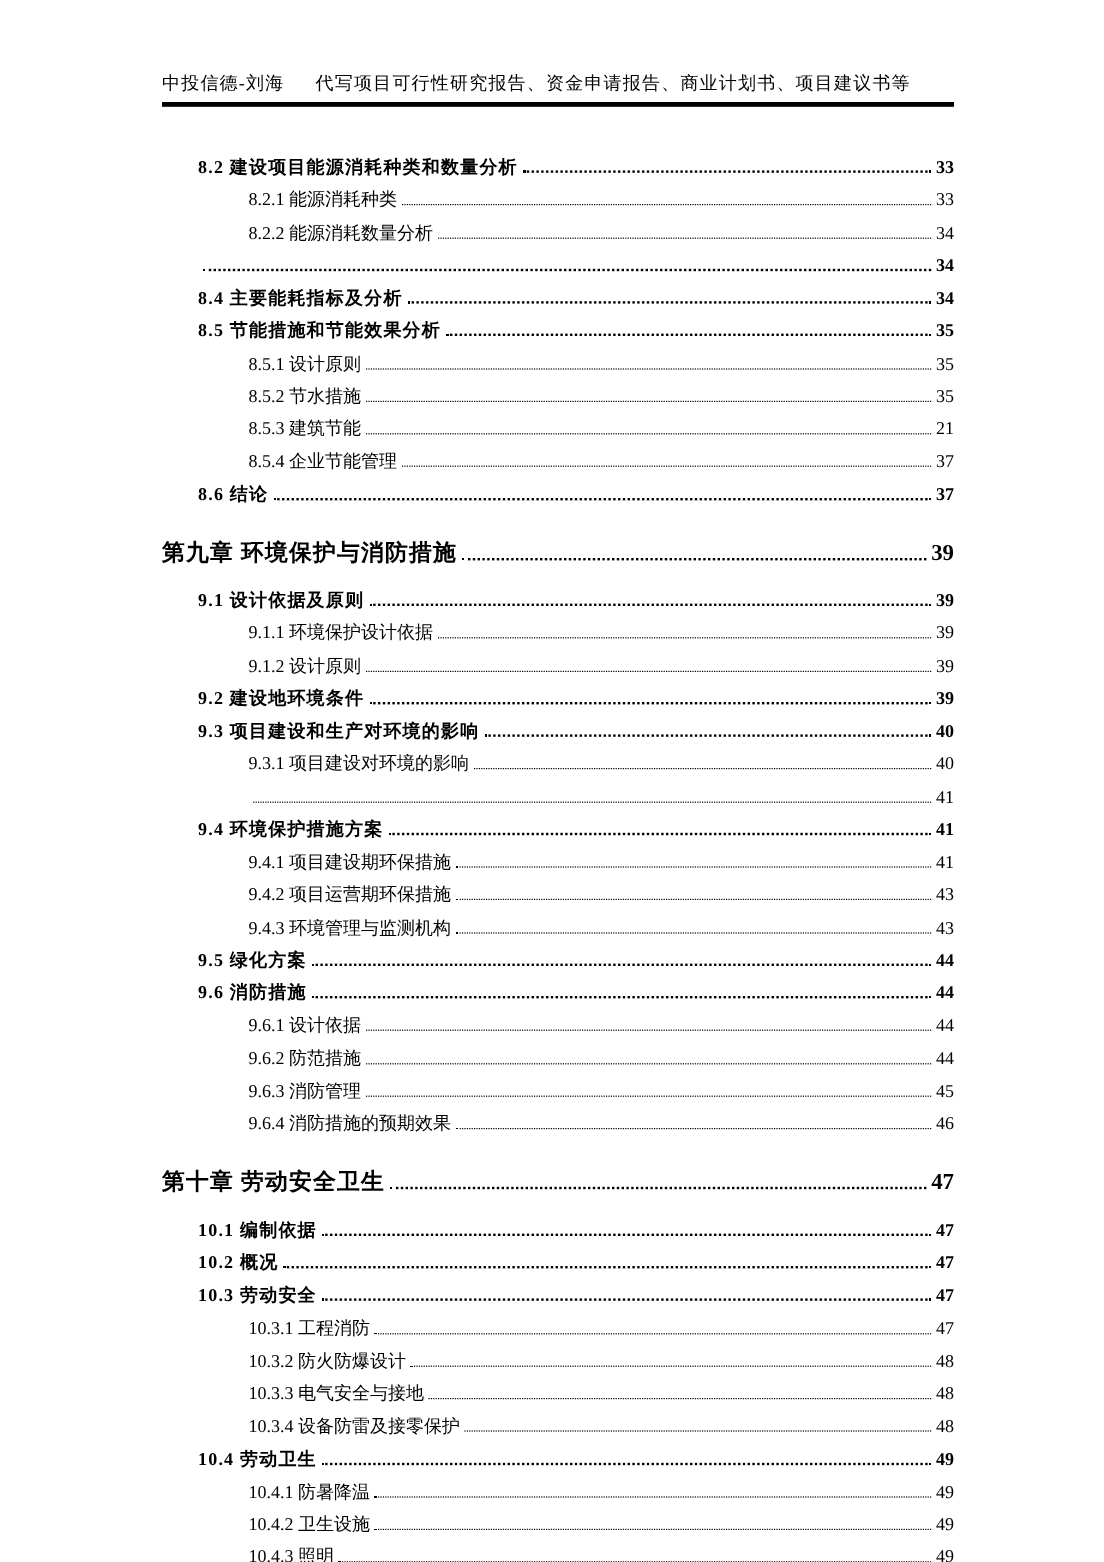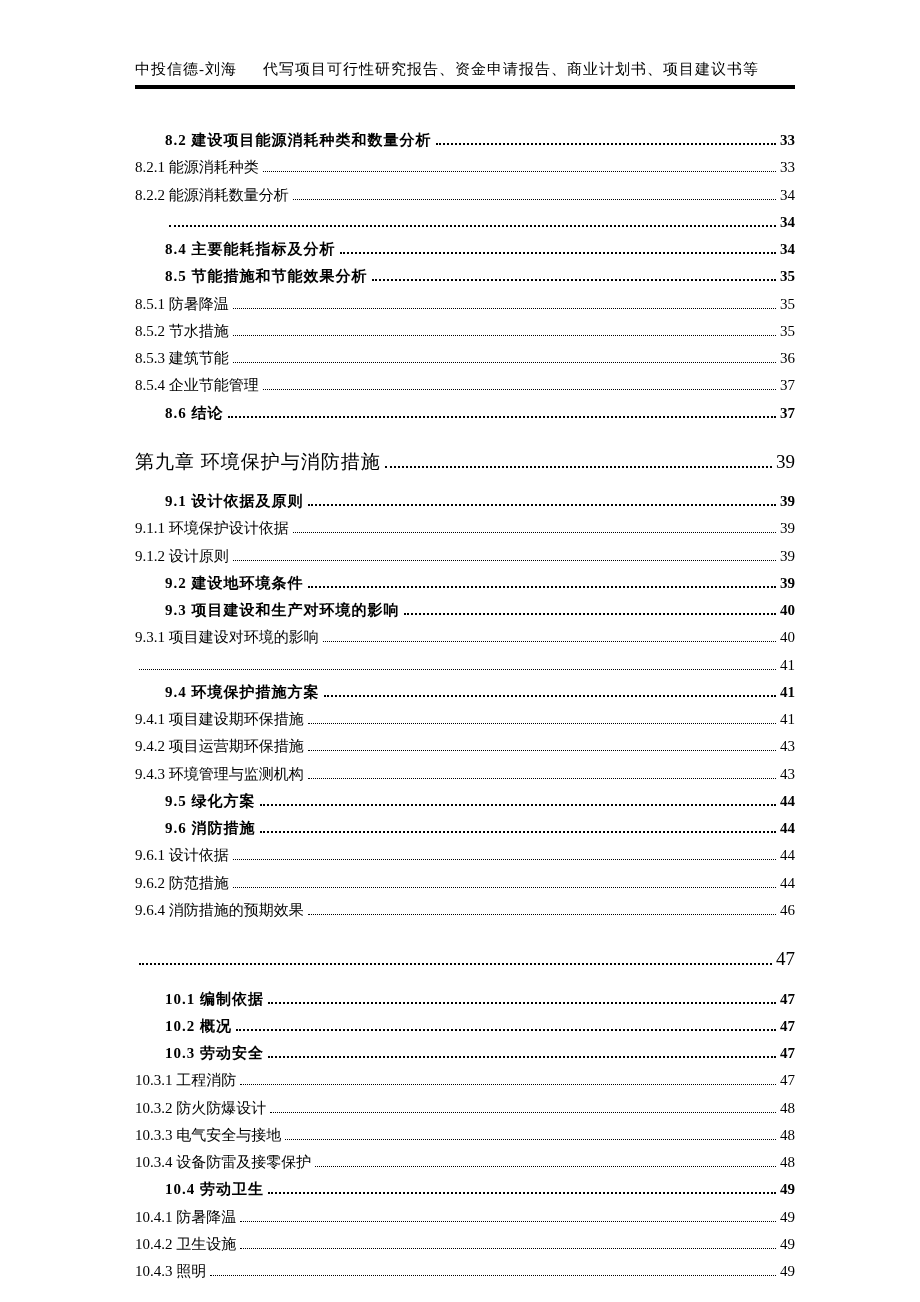--- a/index.html
+++ b/index.html
@@ -25,24 +25,24 @@
   }
   .header-line .hgap { display:inline-block; width: 26px; }
   .toc-row {
     display: flex;
     align-items: baseline;
     font-size: 15px;
     margin: 4px 0;
     line-height: 1.55;
   }
   .toc-l2 { margin-left: 30px; font-weight: bold; }
-  .toc-l3 { font-weight: normal; }
+  .toc-l3 { margin-left: 72px; font-weight: normal; }
   .toc-l1 {
     margin-left: 0;
-    font-weight: normal;
+    font-weight: bold;
     font-size: 19px;
     margin-top: 22px;
     margin-bottom: 14px;
     font-family: "KaiTi", "STKaiti", "SimSun", serif;
   }
   .toc-label { white-space: nowrap; }
   .toc-l2 .toc-label { letter-spacing: 1px; }
   .toc-l1 .toc-label { letter-spacing: 1px; }
   .leader {
     flex: 1 1 auto;
@@ -85,33 +85,33 @@
         <span class="toc-label">8.4 主要能耗指标及分析</span>
         <span class="leader"></span>
         <span class="toc-page">34</span>
       </div>
       <div class="toc-row toc-l2">
         <span class="toc-label">8.5 节能措施和节能效果分析</span>
         <span class="leader"></span>
         <span class="toc-page">35</span>
       </div>
       <div class="toc-row toc-l3">
-        <span class="toc-label">8.5.1 防暑降温</span>
+        <span class="toc-label">8.5.1 设计原则</span>
         <span class="leader"></span>
         <span class="toc-page">35</span>
       </div>
       <div class="toc-row toc-l3">
         <span class="toc-label">8.5.2 节水措施</span>
         <span class="leader"></span>
         <span class="toc-page">35</span>
       </div>
       <div class="toc-row toc-l3">
         <span class="toc-label">8.5.3 建筑节能</span>
         <span class="leader"></span>
-        <span class="toc-page">36</span>
+        <span class="toc-page">21</span>
       </div>
       <div class="toc-row toc-l3">
         <span class="toc-label">8.5.4 企业节能管理</span>
         <span class="leader"></span>
         <span class="toc-page">37</span>
       </div>
       <div class="toc-row toc-l2">
         <span class="toc-label">8.6 结论</span>
         <span class="leader"></span>
         <span class="toc-page">37</span>
@@ -189,25 +189,31 @@
         <span class="toc-label">9.6.1 设计依据</span>
         <span class="leader"></span>
         <span class="toc-page">44</span>
       </div>
       <div class="toc-row toc-l3">
         <span class="toc-label">9.6.2 防范措施</span>
         <span class="leader"></span>
         <span class="toc-page">44</span>
       </div>
       <div class="toc-row toc-l3">
+        <span class="toc-label">9.6.3 消防管理</span>
+        <span class="leader"></span>
+        <span class="toc-page">45</span>
+      </div>
+      <div class="toc-row toc-l3">
         <span class="toc-label">9.6.4 消防措施的预期效果</span>
         <span class="leader"></span>
         <span class="toc-page">46</span>
       </div>
       <div class="toc-row toc-l1">
+        <span class="toc-label">第十章  劳动安全卫生</span>
         <span class="leader"></span>
         <span class="toc-page">47</span>
       </div>
       <div class="toc-row toc-l2">
         <span class="toc-label">10.1  编制依据</span>
         <span class="leader"></span>
         <span class="toc-page">47</span>
       </div>
       <div class="toc-row toc-l2">
         <span class="toc-label">10.2 概况</span>

